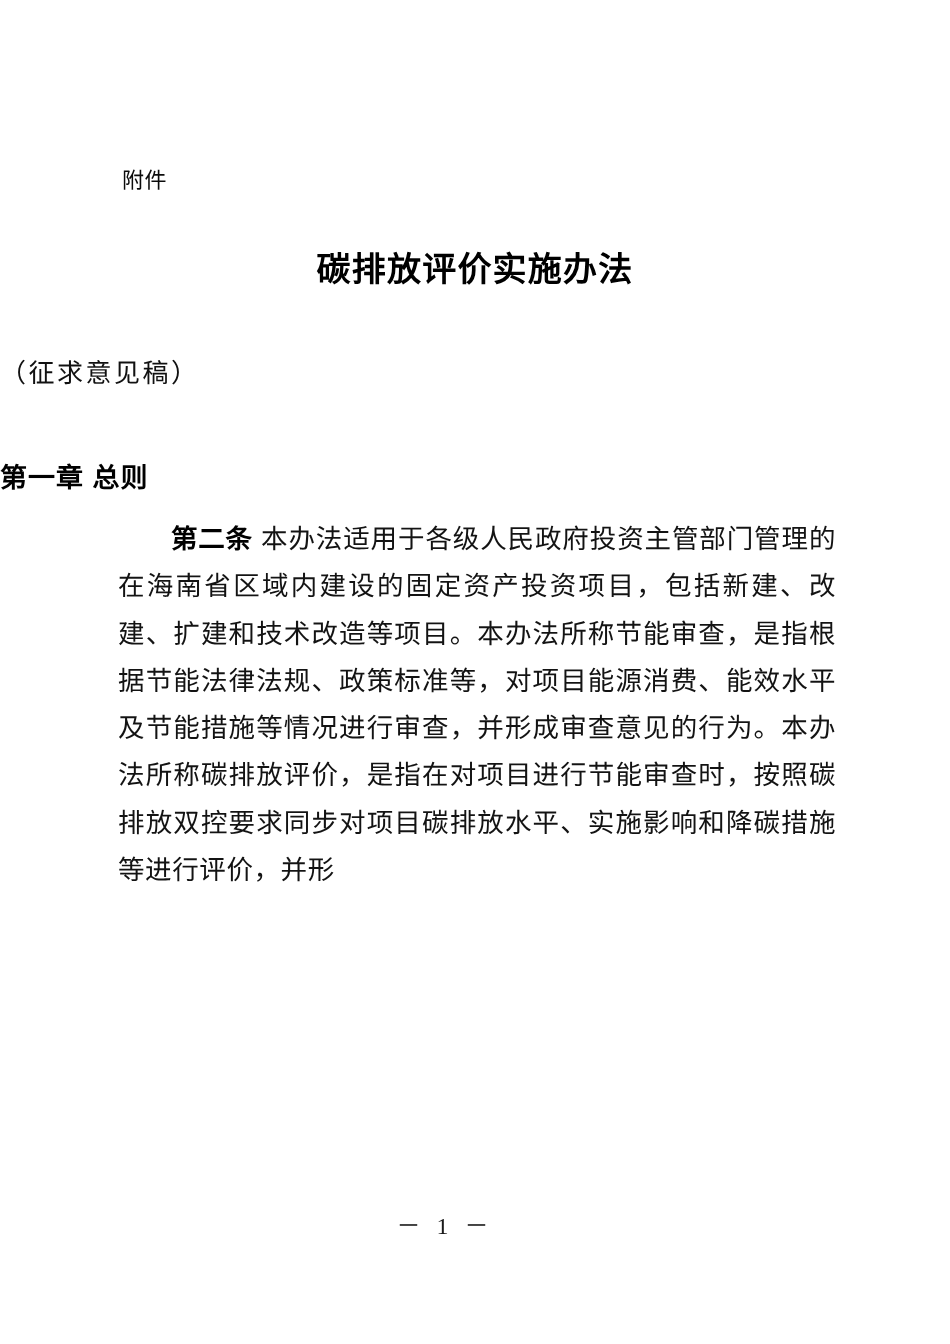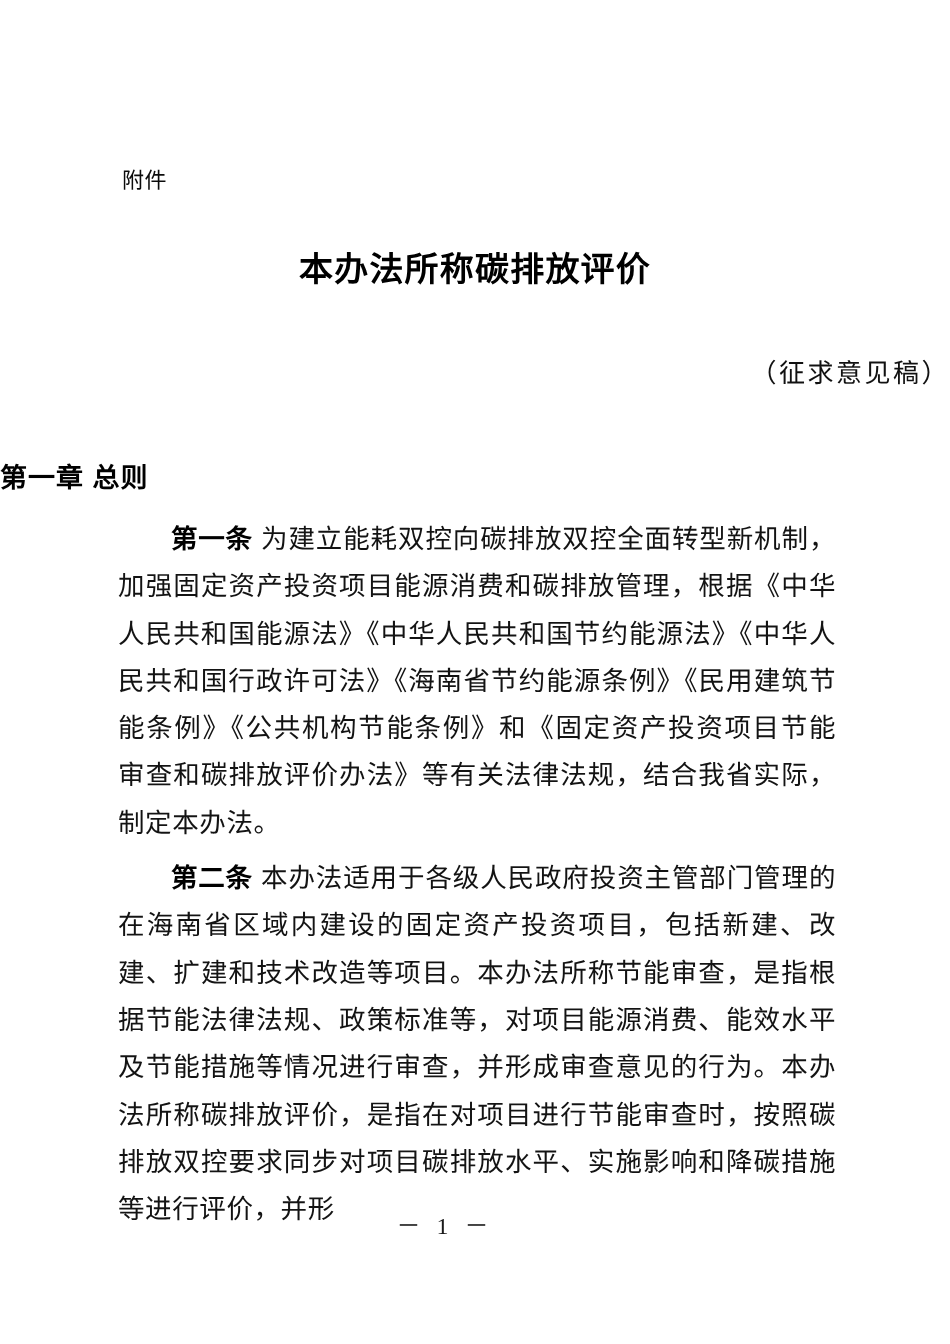--- a/index.html
+++ b/index.html
@@ -54,21 +54,21 @@
     display: block;
     white-space: nowrap;
   }
 
   
   .doc-subtitle {
     position: absolute;
     left: 0;
     top: 355px;
     width: 950px;
-    text-align: right;
+    text-align: left;
     font-family: "Liberation Serif", "DejaVu Serif", serif;
     font-size: 26px;
     line-height: 38px;
     letter-spacing: 2.5px;
     color: #111111;
     white-space: nowrap;
   }
 
   
   .chapter-heading {
@@ -141,32 +141,29 @@
   }
 </style>
 </head>
 <body>
 
 <div class="page">
 
   <div class="attachment-label">附件</div>
 
   <div class="doc-title">
-    <span class="title-line">本办法所称碳排放评价</span>
+    <span class="title-line">碳排放评价实施办法</span>
   </div>
 
   <div class="doc-subtitle">（征求意见稿）</div>
 
   <div class="chapter-heading">第一章 总则</div>
 
   <div class="body-block">
 
-    <p class="article">
-      <span class="article-label">第一条</span><span>为建立能耗双控向碳排放双控全面转型新机制，加强固定资产投资项目能源消费和碳排放管理，根据《中华人民共和国能源法》《中华人民共和国节约能源法》《中华人民共和国行政许可法》《海南省节约能源条例》《民用建筑节能条例》《公共机构节能条例》和《固定资产投资项目节能审查和碳排放评价办法》等有关法律法规，结合我省实际，制定本办法。</span>
-    </p>
 
     <p class="article">
       <span class="article-label">第二条</span><span>本办法适用于各级人民政府投资主管部门管理的在海南省区域内建设的固定资产投资项目，包括新建、改建、扩建和技术改造等项目。本办法所称节能审查，是指根据节能法律法规、政策标准等，对项目能源消费、能效水平及节能措施等情况进行审查，并形成审查意见的行为。本办法所称碳排放评价，是指在对项目进行节能审查时，按照碳排放双控要求同步对项目碳排放水平、实施影响和降碳措施等进行评价，并形</span>
     </p>
 
   </div>
 
   <div class="page-number">－ 1 －</div>
 
 </div>

